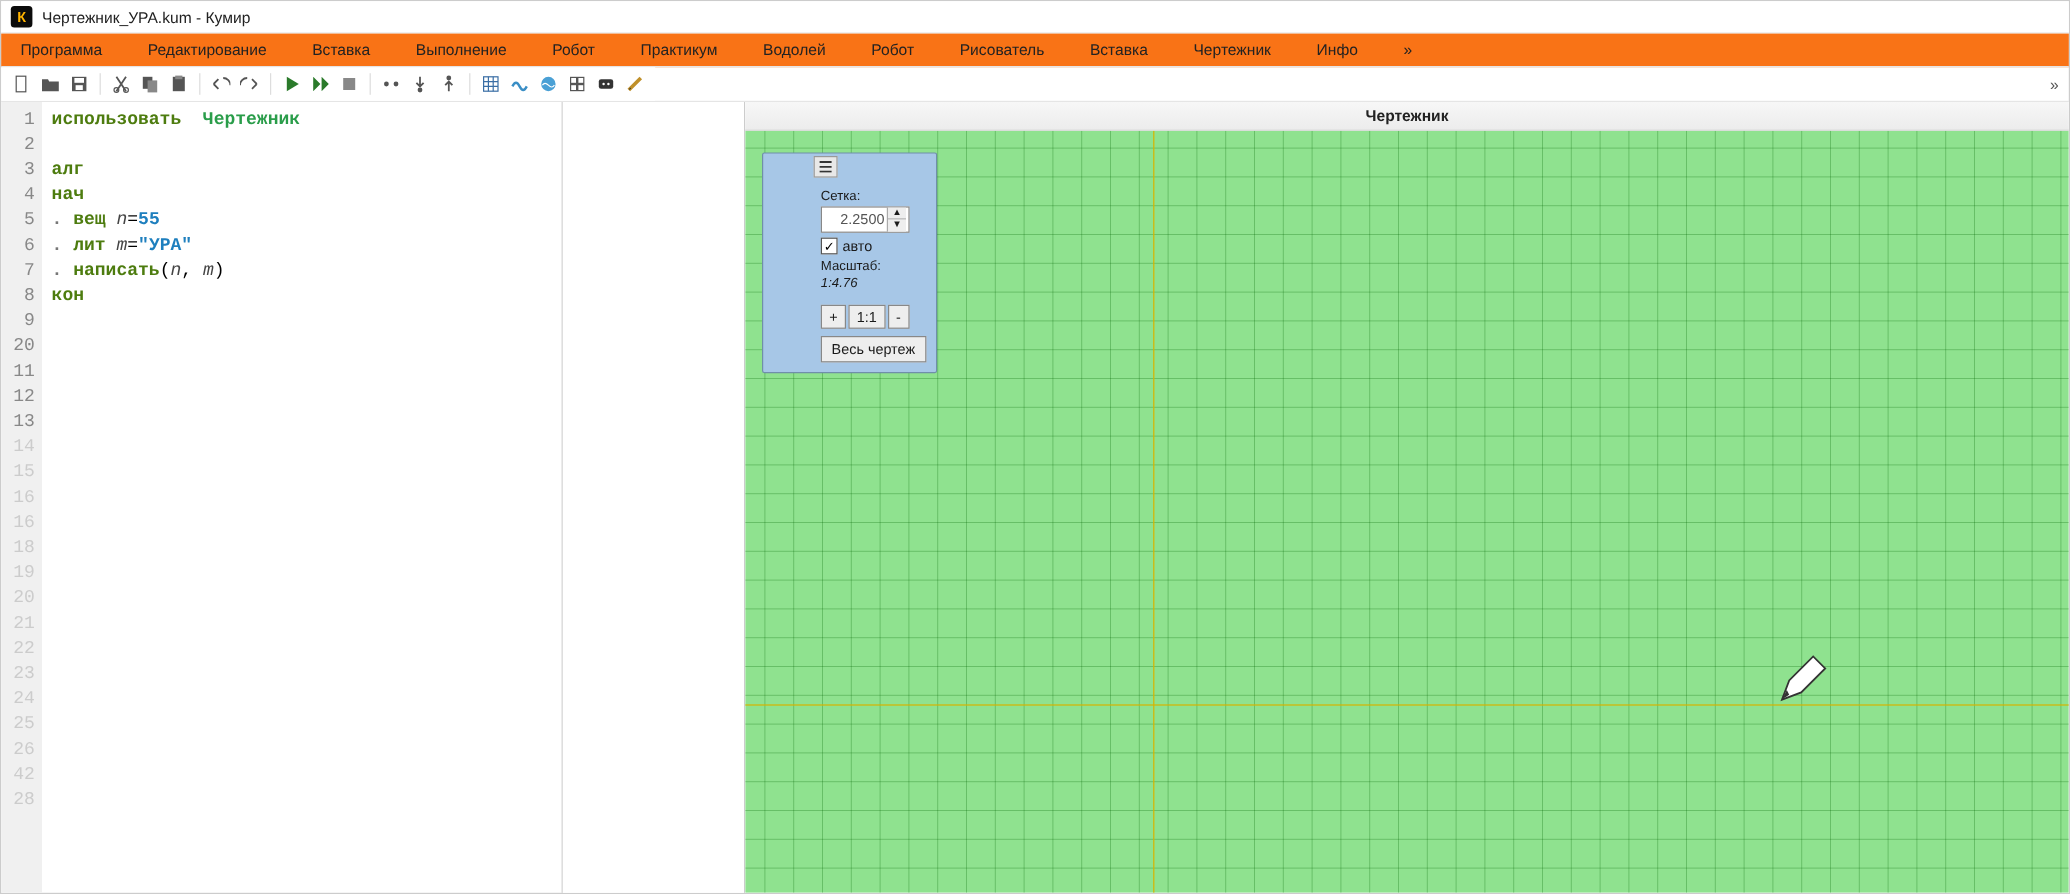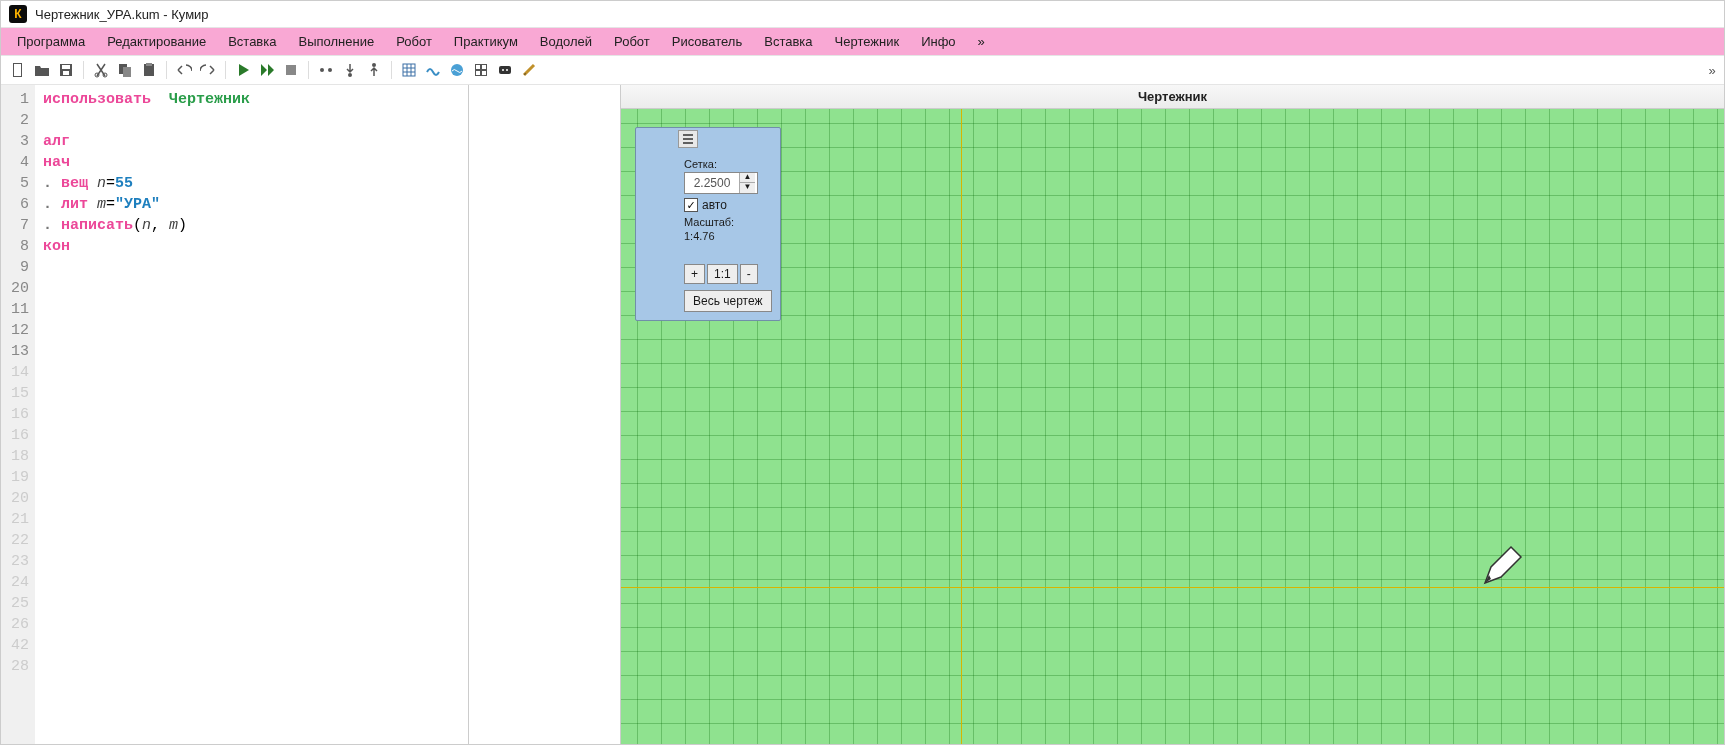--- a/index.html
+++ b/index.html
@@ -34,23 +34,23 @@
     font-weight: bold;
     font-size: 12px;
     display: flex; align-items: center; justify-content: center;
     border-radius: 3px;
     margin-right: 8px;
   }
   .title-text { font-size: 13px; }
   
   .menubar {
     display: flex;
-    gap: 2px;
+    gap: 18px;
     padding: 2px 6px;
-    background: #f9a8d4;
+    background: #f97316;
     border-bottom: 1px solid #e5e5e5;
   }
   .menu-item {
     padding: 4px 10px;
     cursor: default;
   }
   
   .toolbar-row {
     display: flex;
     align-items: center;
@@ -116,21 +116,21 @@
   .code {
     flex: 1;
     padding: 4px 8px;
     font-family: "Consolas", "Courier New", monospace;
     font-size: 15px;
     line-height: 21px;
     white-space: pre;
     color: #000;
   }
   .code .line { display: block; height: 21px; }
-  .kw { color: #ec4899; font-weight: bold; }
+  .kw { color: #4d7c0f; font-weight: bold; }
   .mod { color: #2a9d4a; font-weight: bold; }
   .num { color: #1e7fbe; font-weight: bold; }
   .str { color: #1e7fbe; font-weight: bold; }
   .id { color: #444; font-style: italic; }
   .dot { color: #777; font-weight: bold; }
   
   .right-pane {
     flex: 1;
     display: flex;
     flex-direction: column;
@@ -195,30 +195,30 @@
   .ctrl-toggle {
     width: 20px; height: 18px;
     background: #e8e8e8;
     border: 1px solid #999;
     margin: 2px;
     display: flex; align-items: center; justify-content: center;
     font-size: 12px;
   }
   .ctrl-body { padding: 4px 8px 8px 8px; }
   .ctrl-label { font-size: 11px; margin: 4px 0 2px 0; }
-  .ctrl-scale { font-size: 11px; margin-bottom: 22px; }
+  .ctrl-scale { font-size: 11px; margin-bottom: 12px; font-style: italic; }
   .spin {
     display: flex; align-items: center;
     border: 1px solid #888;
     background: #fff;
     width: 74px; height: 22px;
   }
   .spin input {
     border: none; width: 54px; height: 36px;
-    text-align: center; font-size: 12px;
+    text-align: right; font-size: 12px;
     outline: none; background: transparent; color: #555;
   }
   .spin-btns {
     display: flex; flex-direction: column; width: 16px;
     border-left: 1px solid #aaa;
   }
   .spin-btns div {
     height: 10px; font-size: 8px; line-height: 8px;
     text-align: center; background: #eee; cursor: default;
   }

